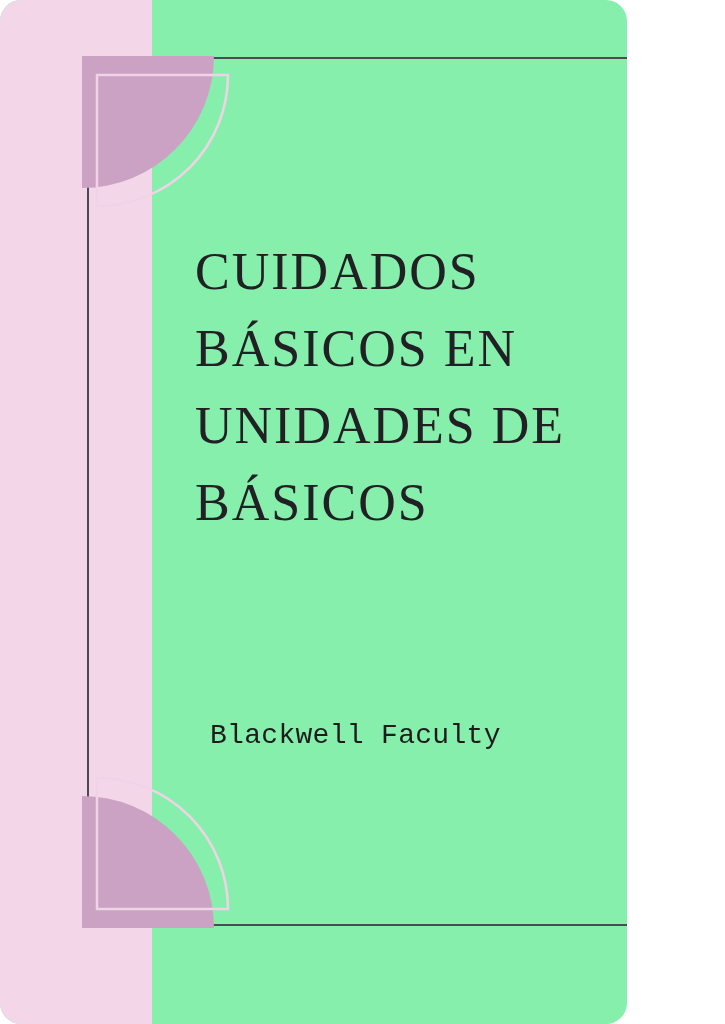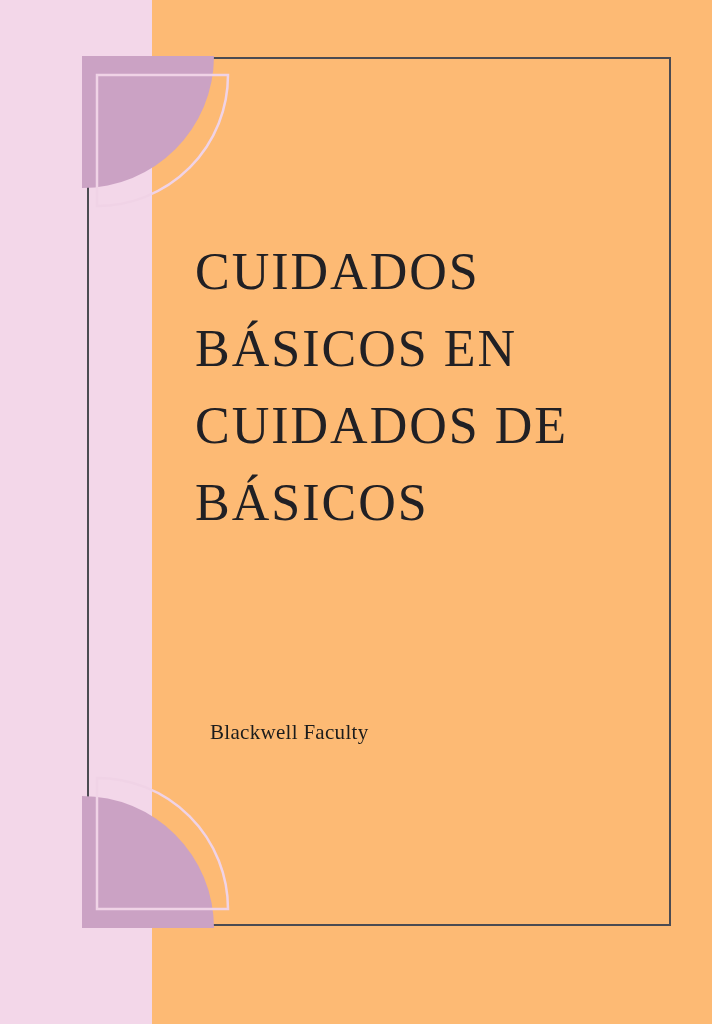--- a/index.html
+++ b/index.html
@@ -1,25 +1,26 @@
 <!DOCTYPE html>
 <html><head>
 <meta charset="utf-8">
 <style>
   html, body {
     margin: 0;
     padding: 0;
   }
   .page {
     position: relative;
-    width: 712px;
+    width: 627px;
     height: 1024px;
-    background: #fdba74;
+    background: #86efac;
     overflow: hidden;
     font-family: "Liberation Sans", sans-serif;
+    border-radius: 21px;
   }
   .accent-band {
     position: absolute;
     left: 0;
     top: 0;
     width: 152px;
     height: 1024px;
     background: #f3d7e9;
   }
   .frame {
@@ -48,22 +49,22 @@
     line-height: 77px;
     letter-spacing: 2px;
     font-weight: 400;
     color: #212024;
     white-space: nowrap;
   }
   .author {
     position: absolute;
     left: 210px;
     top: 720px;
-    font-family: Liberation Serif, serif;
-    font-size: 21px;
+    font-family: Liberation Mono, monospace;
+    font-size: 28px;
     letter-spacing: 0.3px;
     color: #1c1c1c;
     white-space: nowrap;
   }
 </style>
 </head>
 <body>
 
 <div class="page">
 
@@ -78,19 +79,19 @@
     </g>
     <g>
       <path d="M82,928 V796 A132,132 0 0 1 214,928 Z" fill="#cba2c4"></path>
       <path d="M97,909 V778 A131,131 0 0 1 228,909 Z" fill="none" stroke-width="2.5" stroke="#f0d3e6"></path>
     </g>
   </svg>
 
   <div class="title">
     <div>CUIDADOS</div>
     <div>BÁSICOS EN</div>
-    <div>CUIDADOS DE</div>
+    <div>UNIDADES DE</div>
     <div>BÁSICOS</div>
   </div>
 
   <div class="author">Blackwell Faculty</div>
 
 </div>
 
 </body></html>

